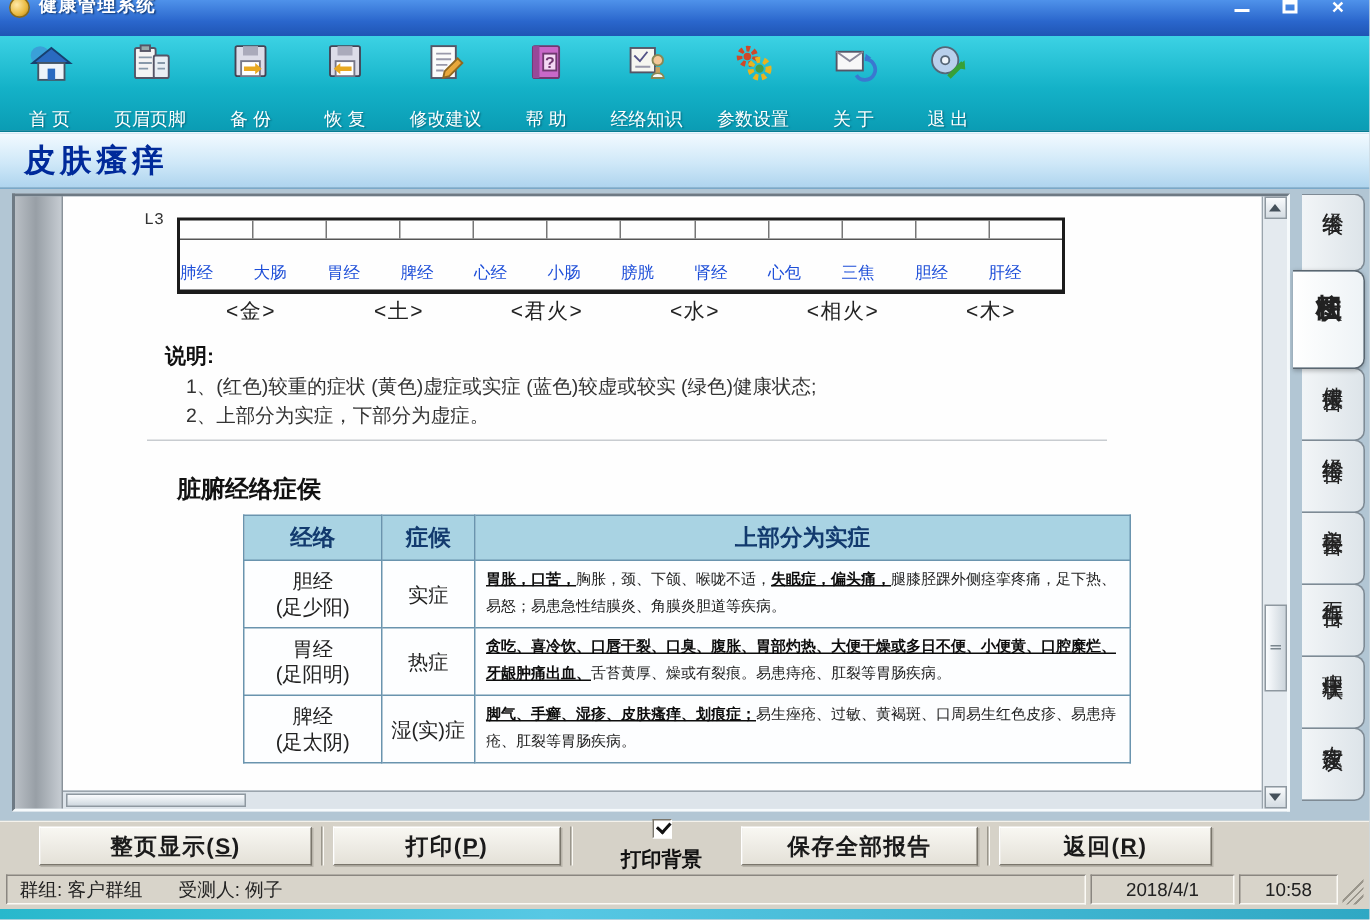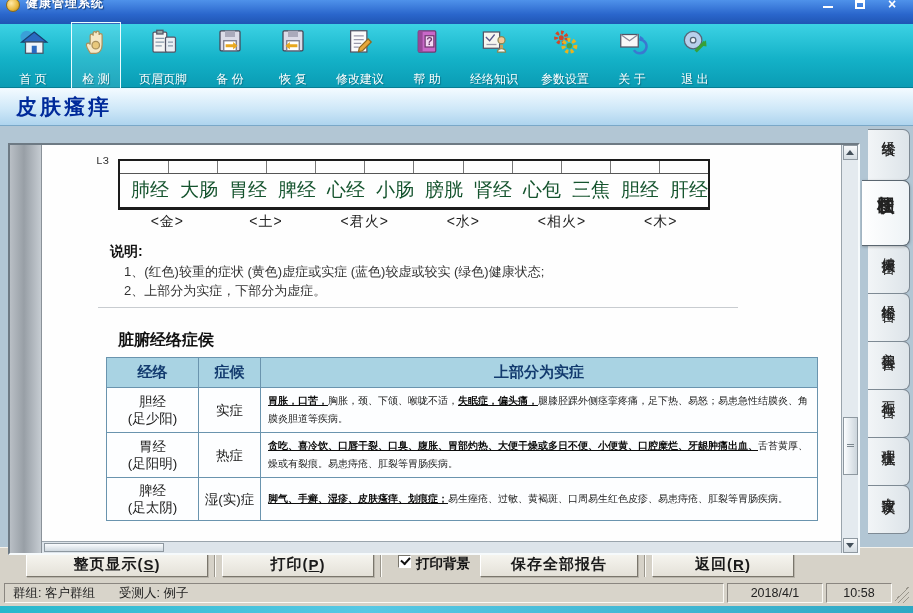--- a/index.html
+++ b/index.html
@@ -32,21 +32,21 @@
   .tb-label { font-size:12px; color:#ffffff; white-space:nowrap; margin-top:12px; text-shadow:1px 1px 1px rgba(0,60,80,.45); }
 
   
   .band { height:38px; background:linear-gradient(180deg,#f2faff 0%,#cfe8f8 55%,#aed4ee 100%);
     border-top:1px solid #e8f8ff; border-bottom:1px solid #7aa8c8; display:flex; align-items:center; flex:0 0 auto; }
   .band-title { font-size:21px; font-weight:bold; color:#002a9a; letter-spacing:3px; padding-left:16px;
     font-family:"Liberation Serif","DejaVu Serif",serif; }
 
   
   .main { flex:1 1 auto; position:relative; background:#b2c6d4; }
-  .viewer { position:absolute; left:8px; top:17px; width:852px; height:412px; background:#cdd8e0;
+  .viewer { position:absolute; left:8px; top:3px; width:852px; height:412px; background:#cdd8e0;
     border:2px solid; border-color:#6e7a84 #f6fafc #f6fafc #6e7a84; display:flex; }
   .left-strip { width:32px; background:linear-gradient(90deg,#b9bfc5 0%,#989fa6 45%,#c6ccd2 100%); flex:0 0 auto;
     border-right:1px solid #8a9299; }
   .page-wrap { flex:1 1 auto; display:flex; flex-direction:column; min-width:0; }
   .page { flex:1 1 auto; background:#fefefe; overflow:hidden; padding:10px 0 0 0; position:relative; }
   .hscroll { height:12px; background:#dde4ea; border-top:1px solid #9aa4ac; flex:0 0 auto; position:relative; }
   .hscroll-thumb { position:absolute; left:2px; top:1px; width:120px; height:9px;
     background:linear-gradient(180deg,#fafcfe,#cfd8df); border:1px solid #8e98a0; }
   .vscroll { width:17px; flex:0 0 auto; background:#e4eaef; border-left:1px solid #9aa4ac;
     display:flex; flex-direction:column; align-items:center; }
@@ -61,31 +61,31 @@
 
   
   .chart-area { position:relative; margin:4px 0 0 76px; width:592px; }
   .scale-label { position:absolute; left:-22px; top:-4px; font-size:11px; color:#333;
     font-family:"Liberation Mono","DejaVu Sans Mono",monospace; }
   .chart-box { border:2px solid #1c1c1c; border-bottom-width:3px; }
   .tick-row { display:flex; height:13px; border-bottom:1px solid #555; }
   .tick-cell { flex:1 1 0; border-right:1px solid #777; }
   .tick-cell:last-child { border-right:none; }
   .name-row { display:flex; height:33px; align-items:flex-end; }
-  .name-cell { flex:1 1 0; text-align:right; font-size:19px; color:#14532d; padding-bottom:4px; white-space:nowrap; }
+  .name-cell { flex:1 1 0; text-align:left; font-size:11px; color:#1d4ed8; padding-bottom:4px; white-space:nowrap; }
   .element-row { display:flex; margin-top:3px; height:20px; }
   .element-cell { flex:1 1 0; text-align:center; font-size:14px; color:#222; letter-spacing:1px; }
 
   .notes { margin:10px 0 0 68px; width:620px; }
   .notes-title { font-size:14px; font-weight:bold; color:#111; }
   .note-line { font-size:13px; color:#333; margin:3px 0 0 14px; line-height:16px; }
   .notes-underline { margin:8px 0 0 56px; width:640px; border-bottom:1px solid #c8ccd0; }
 
   .syndrome-title { margin:22px 0 6px 76px; font-size:16px; font-weight:bold; color:#111; }
-  .syn-table { margin-left:64px; width:712px; border-collapse:collapse; table-layout:fixed; }
+  .syn-table { margin-left:120px; width:592px; border-collapse:collapse; table-layout:fixed; }
   .syn-table th, .syn-table td { border:1px solid #6a94ae; }
   .syn-table th { background:#a9d3e3; color:#123a6e; font-size:15px; font-weight:bold; height:30px; }
   .col-meridian { width:92px; } .col-syndrome { width:62px; }
   .syn-table td { background:#fdfeff; vertical-align:middle; }
   .td-center { text-align:center; font-size:13.5px; color:#222; line-height:17px; padding:4px 2px; }
   .td-sym { font-size:10px; color:#222; line-height:18px; padding:4px 7px; text-align:left; }
   .seg-em { font-weight:bold; text-decoration:underline; color:#0d0d0d; }
   .seg { color:#222; }
 
   
@@ -107,21 +107,21 @@
   
   .btnbar { height:33px; background:#d6d2c8; border-top:1px solid #f4f2ec; display:flex; align-items:center;
     gap:0; padding-left:26px; flex:0 0 auto; }
   .bsep { width:2px; height:26px; border-left:1px solid #9a968c; border-right:1px solid #fbfaf6; margin:0 6px; }
   .pushbtn { height:26px; background:linear-gradient(180deg,#f8f7f2,#e4e1d8);
     border:1px solid; border-color:#ffffff #7a766c #7a766c #ffffff; box-shadow:1px 1px 0 #b8b4aa;
     font-size:15px; font-weight:bold; color:#1a1a1a; display:flex; align-items:center; justify-content:center;
     cursor:pointer; letter-spacing:1px; }
   .b-full { width:182px; } .b-print { width:152px; } .b-save { width:158px; } .b-back { width:142px; }
   .ul { text-decoration:underline; }
-  .chk-wrap { display:flex; gap:5px; margin:0 10px; cursor:pointer; }
+  .chk-wrap { display:flex; align-items:center; gap:5px; margin:0 26px; cursor:pointer;flex-direction:column; }
   .chk-box { width:13px; height:13px; background:#fff; border:1px solid; border-color:#7a766c #fff #fff #7a766c;
     position:relative; }
   .chk-box.checked::after { content:""; position:absolute; left:2px; top:1px; width:7px; height:4px;
     border-left:2px solid #111; border-bottom:2px solid #111; transform:rotate(-48deg); }
   .chk-label { font-size:13.5px; color:#111; font-weight:bold; }
 
   
   .statusbar { height:26px; background:#d6d2c8; display:flex; align-items:center; gap:3px; padding:2px 4px; flex:0 0 auto; }
   .sb-panel { height:20px; border:1px solid; border-color:#8a8680 #fbfaf6 #fbfaf6 #8a8680;
     display:flex; align-items:center; font-size:12.5px; color:#222; padding:0 8px; background:#d8d4ca; }
@@ -158,29 +158,20 @@
     <div class="tb-item">
       <span class="tb-ico">
           <svg viewBox="0 0 24 24">
             <circle cx="7" cy="8" r="5" fill="#3aa0d8"></circle>
             <path d="M3 12 L13 4 L23 12 Z" fill="#2a6ac0" stroke="#17406e"></path>
             <rect x="6" y="12" width="14" height="9" fill="#eef4fa" stroke="#456"></rect>
             <rect x="11" y="15" width="4" height="6" fill="#2a6ac0"></rect>
           </svg>
         </span>
       <span class="tb-label">首 页</span>
-    </div>
-    <div class="tb-item selected">
-      <span class="tb-ico">
-          <svg viewBox="0 0 24 24">
-            <path d="M7.5 21 C5.5 18 3.5 15 4.5 13.5 C5.3 12.4 6.8 13 7.3 14 L7.3 7 C7.3 5.2 9.7 5.2 9.7 7 L9.7 5 C9.7 3.2 12.1 3.2 12.1 5 L12.1 4.6 C12.1 2.8 14.5 2.8 14.5 4.6 L14.5 6.4 C14.5 4.8 16.9 4.8 16.9 6.4 L16.9 14 C16.9 18 15 21 12 21 Z" fill="#f6e8c6" stroke="#a8905c"></path>
-            <circle cx="11.8" cy="14.5" r="3" fill="#e8c87c" stroke="#a8905c"></circle>
-          </svg>
-        </span>
-      <span class="tb-label">检 测</span>
     </div>
     <div class="tb-item">
       <span class="tb-ico">
           <svg viewBox="0 0 24 24">
             <rect x="4" y="4" width="11" height="16" rx="1" fill="#f4f4f4" stroke="#556"></rect>
             <rect x="7" y="2.6" width="5" height="3" fill="#9aa" stroke="#556"></rect>
             <path d="M6 9 h7 M6 12 h7 M6 15 h5" stroke="#8899aa" fill="none"></path>
             <rect x="14" y="8" width="8" height="12" rx="1" fill="#e8eef4" stroke="#556"></rect>
             <path d="M16 12 h4 M16 15 h4" stroke="#8899aa" fill="none"></path>
           </svg>

